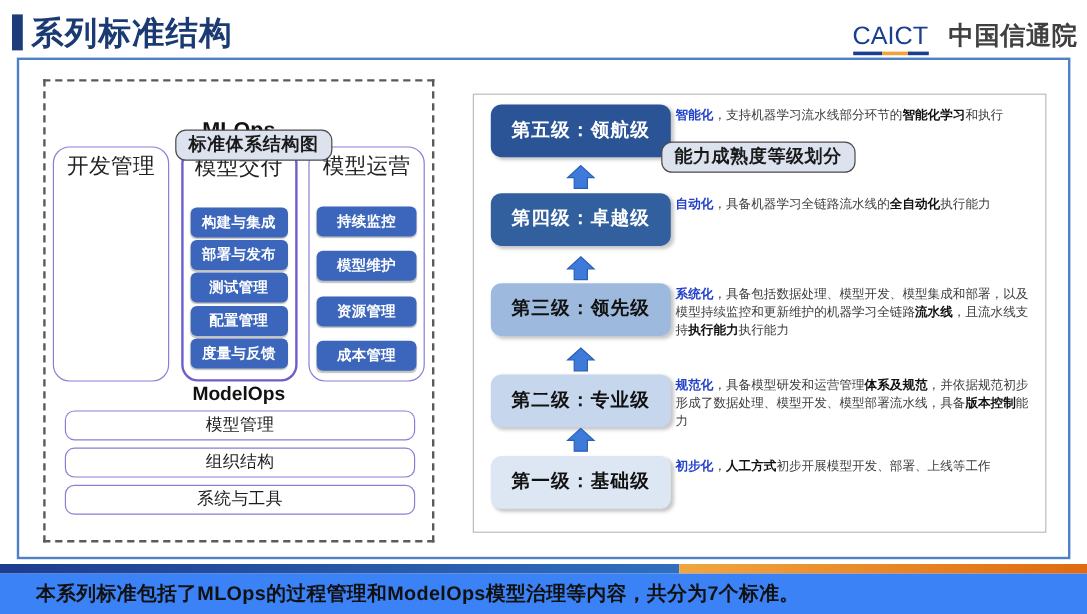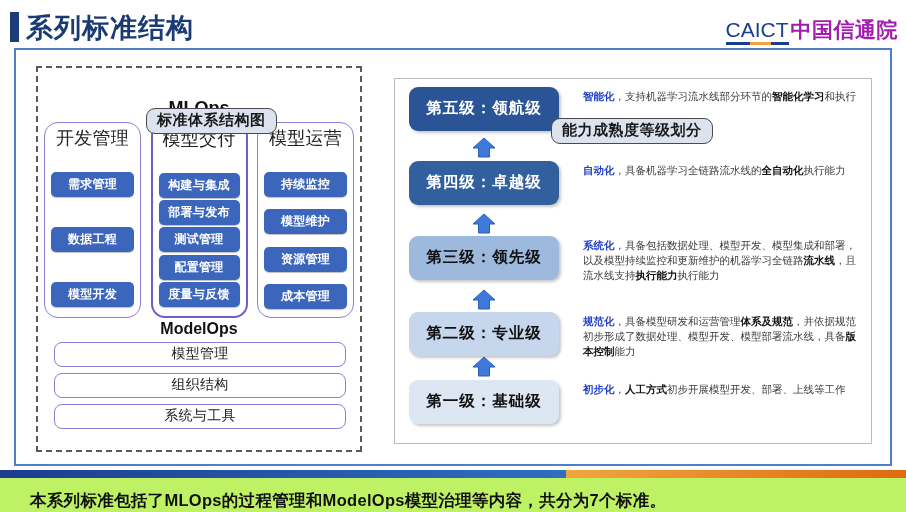--- a/index.html
+++ b/index.html
@@ -54,22 +54,22 @@
   .logo-caict::after {
     content: "";
     position: absolute;
     left: 0; right: 0; bottom: 0;
     height: 3px;
     background: linear-gradient(to right, #1a3f8f 0 38%, #f2a33c 38% 72%, #1a3f8f 72% 100%);
   }
   .logo-cn {
     font-size: 21px;
     font-weight: bold;
-    color: #a21caf;
-    margin-left: 2px;
+    color: #404040;
+    margin-left: 17px;
     letter-spacing: 0.5px;
   }
 
   
   .frame {
     position: absolute;
     left: 14px; top: 48px;
     width: 878px; height: 418px;
     border: 2px solid #4e7fc9;
     background: #ffffff;
@@ -222,21 +222,21 @@
     font-size: 15.5px;
     font-weight: bold;
     letter-spacing: 1px;
     padding: 11px 0 12px 0;
     box-shadow: 2px 2px 3px rgba(0,0,0,0.22);
     white-space: nowrap;
     flex: 0 0 auto;
   }
   .level-desc {
     flex: 1;
-    margin-left: 24px;
+    margin-left: 4px;
     font-size: 10.5px;
     line-height: 1.45;
     color: #3c3c3c;
     padding-top: 2px;
   }
   .level-desc .kw {
     color: #2341c9;
     font-weight: bold;
   }
   .level-desc .bd {
@@ -267,22 +267,22 @@
     position: absolute;
     left: 566px; top: 0;
     width: 340px; height: 8px;
     background: linear-gradient(to right, #f0a63e, #e06a10);
   }
   .caption {
     position: absolute;
     left: 0; top: 478px;
     width: 906px; height: 34px;
     display: flex;
-    align-items: flex-end;
-    background: #bef264;
+    align-items: center;
+    background: #3b82f6;
   }
   .caption-text {
     margin-left: 30px;
     font-size: 16.5px;
     font-weight: bold;
     color: #111111;
     letter-spacing: 0.3px;
     white-space: nowrap;
   }
 </style>
@@ -298,25 +298,20 @@
   </div>
 </div>
 
 <div class="frame">
 
   <div class="left-panel">
     <div class="mlops-label">MLOps</div>
     <div class="cols">
         <div class="col col-dev">
           <div class="col-title">开发管理</div>
-          <div class="col-items">
-            <div class="chip">需求管理</div>
-            <div class="chip">数据工程</div>
-            <div class="chip">模型开发</div>
-          </div>
         </div>
         <div class="col col-deliver emphasis">
           <div class="col-title">模型交付</div>
           <div class="col-items">
             <div class="chip">构建与集成</div>
             <div class="chip">部署与发布</div>
             <div class="chip">测试管理</div>
             <div class="chip">配置管理</div>
             <div class="chip">度量与反馈</div>
           </div>

